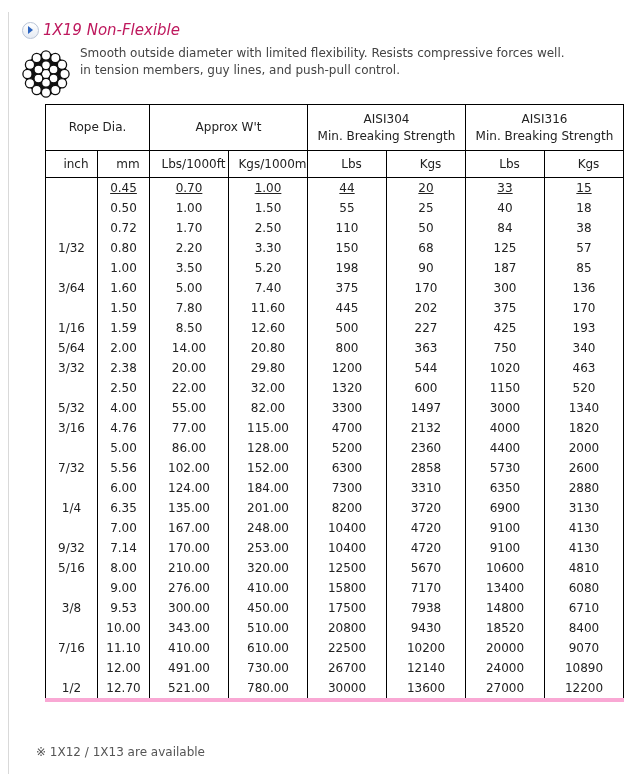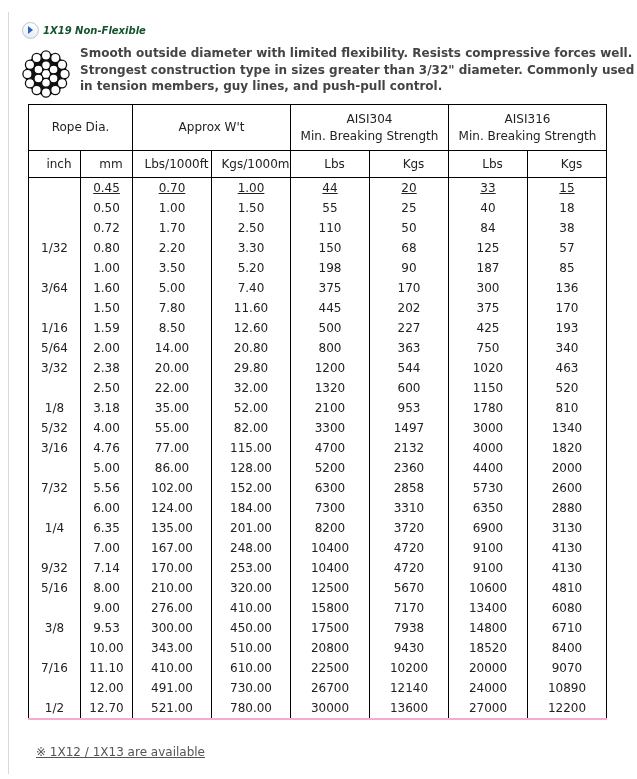--- a/index.html
+++ b/index.html
@@ -4,36 +4,36 @@
   <style>
     html, body { margin: 0; padding: 0; background: #ffffff; }
     body { width: 637px; height: 779px; position: relative; overflow: hidden;
            font-family: "DejaVu Sans", sans-serif; color: #333; }
     .left-rule { position: absolute; left: 8px; top: 12px; width: 1px; height: 762px; background: #d9d9d9; }
     .title-row { position: absolute; left: 22px; top: 19px; height: 22px; display: flex; align-items: center; }
     .bullet { width: 17px; height: 17px; border-radius: 50%; border: 1px solid #b9c4d6;
               background: linear-gradient(#ffffff, #e6ebf3); display: flex; align-items: center; justify-content: center;
               box-sizing: border-box; margin-right: 4px; }
     .bullet svg { display: block; }
-    .title { font-family: "DejaVu Sans", sans-serif; font-weight: bold; font-style: italic; font-size: 10px;
-             color: #14532d; letter-spacing: 0px; }
+    .title { font-family: "DejaVu Sans", sans-serif; font-weight: normal; font-style: italic; font-size: 15px;
+             color: #be185d; letter-spacing: 0px; }
     .strand-icon { position: absolute; left: 21px; top: 49px; width: 50px; height: 50px; }
     .desc { position: absolute; left: 80px; top: 45px; width: 540px; font-size: 12px; line-height: 16.5px; color: #444; }
-    .desc div { white-space: nowrap; font-weight: bold; }
-    table.spec { position: absolute; left: 28px; top: 104px; border-collapse: collapse; table-layout: fixed;
+    .desc div { white-space: nowrap; }
+    table.spec { position: absolute; left: 45px; top: 104px; border-collapse: collapse; table-layout: fixed;
                  font-family: "DejaVu Sans", sans-serif; font-size: 12px; color: #222; }
     table.spec td, table.spec th { border-left: 1px solid #000; border-right: 1px solid #000; padding: 0; text-align: center;
                  font-weight: normal; white-space: nowrap; overflow: hidden; }
     table.spec thead th { border: 1px solid #000; }
     table.spec thead tr.h1 th { height: 45px; line-height: 17px; }
     table.spec thead tr.h2 th { height: 26px; padding-left: 9px; }
     table.spec tbody td { height: 20px; line-height: 20px; }
-    table.spec tbody tr:last-child td { border-bottom: 2px solid #f9a8d4; margin-left: 28px; }
+    table.spec tbody tr:last-child td { border-bottom: 4px solid #f9a8d4; margin-left: 28px; }
     table.spec tbody tr:first-child td { padding-top: 0; text-decoration: underline; }
-    .note { position: absolute; left: 36px; top: 745px; font-size: 12px; color: #555; text-decoration: underline; }
+    .note { position: absolute; left: 36px; top: 745px; font-size: 12px; color: #555; }
   </style>
 </head>
 <body>
 
 <div class="left-rule"></div>
 
 <div class="title-row">
   <span class="bullet">
     <svg width="7" height="8" viewBox="0 0 7 8">
         <path d="M1 0 L6 4 L1 8 Z" fill="#2b63c0"></path>
@@ -62,21 +62,20 @@
       <circle cx="15.7" cy="41" r="4.6"></circle>
       <circle cx="9" cy="34.2" r="4.6"></circle>
     <circle cx="6.5" cy="25" r="4.6"></circle>
       <circle cx="9" cy="15.8" r="4.6"></circle>
       <circle cx="15.7" cy="9" r="4.6"></circle>
   </g>
 </svg>
 
 <div class="desc">
   <div>Smooth outside diameter with limited flexibility. Resists compressive forces well.</div>
-  <div>Strongest construction type in sizes greater than 3/32" diameter. Commonly used</div>
   <div>in tension members, guy lines, and push-pull control.</div>
 </div>
 
 <table class="spec">
   <colgroup>
     <col style="width:52px">
       <col style="width:52px">
       <col style="width:79px">
       <col style="width:79px">
     <col style="width:79px">
@@ -213,30 +212,20 @@
         <td></td>
         <td>2.50</td>
         <td>22.00</td>
         <td>32.00</td>
         <td>1320</td>
         <td>600</td>
         <td>1150</td>
         <td>520</td>
       </tr>
       <tr>
-        <td>1/8</td>
-        <td>3.18</td>
-        <td>35.00</td>
-        <td>52.00</td>
-        <td>2100</td>
-        <td>953</td>
-        <td>1780</td>
-        <td>810</td>
-      </tr>
-      <tr>
         <td>5/32</td>
         <td>4.00</td>
         <td>55.00</td>
         <td>82.00</td>
         <td>3300</td>
         <td>1497</td>
         <td>3000</td>
         <td>1340</td>
       </tr>
       <tr>

